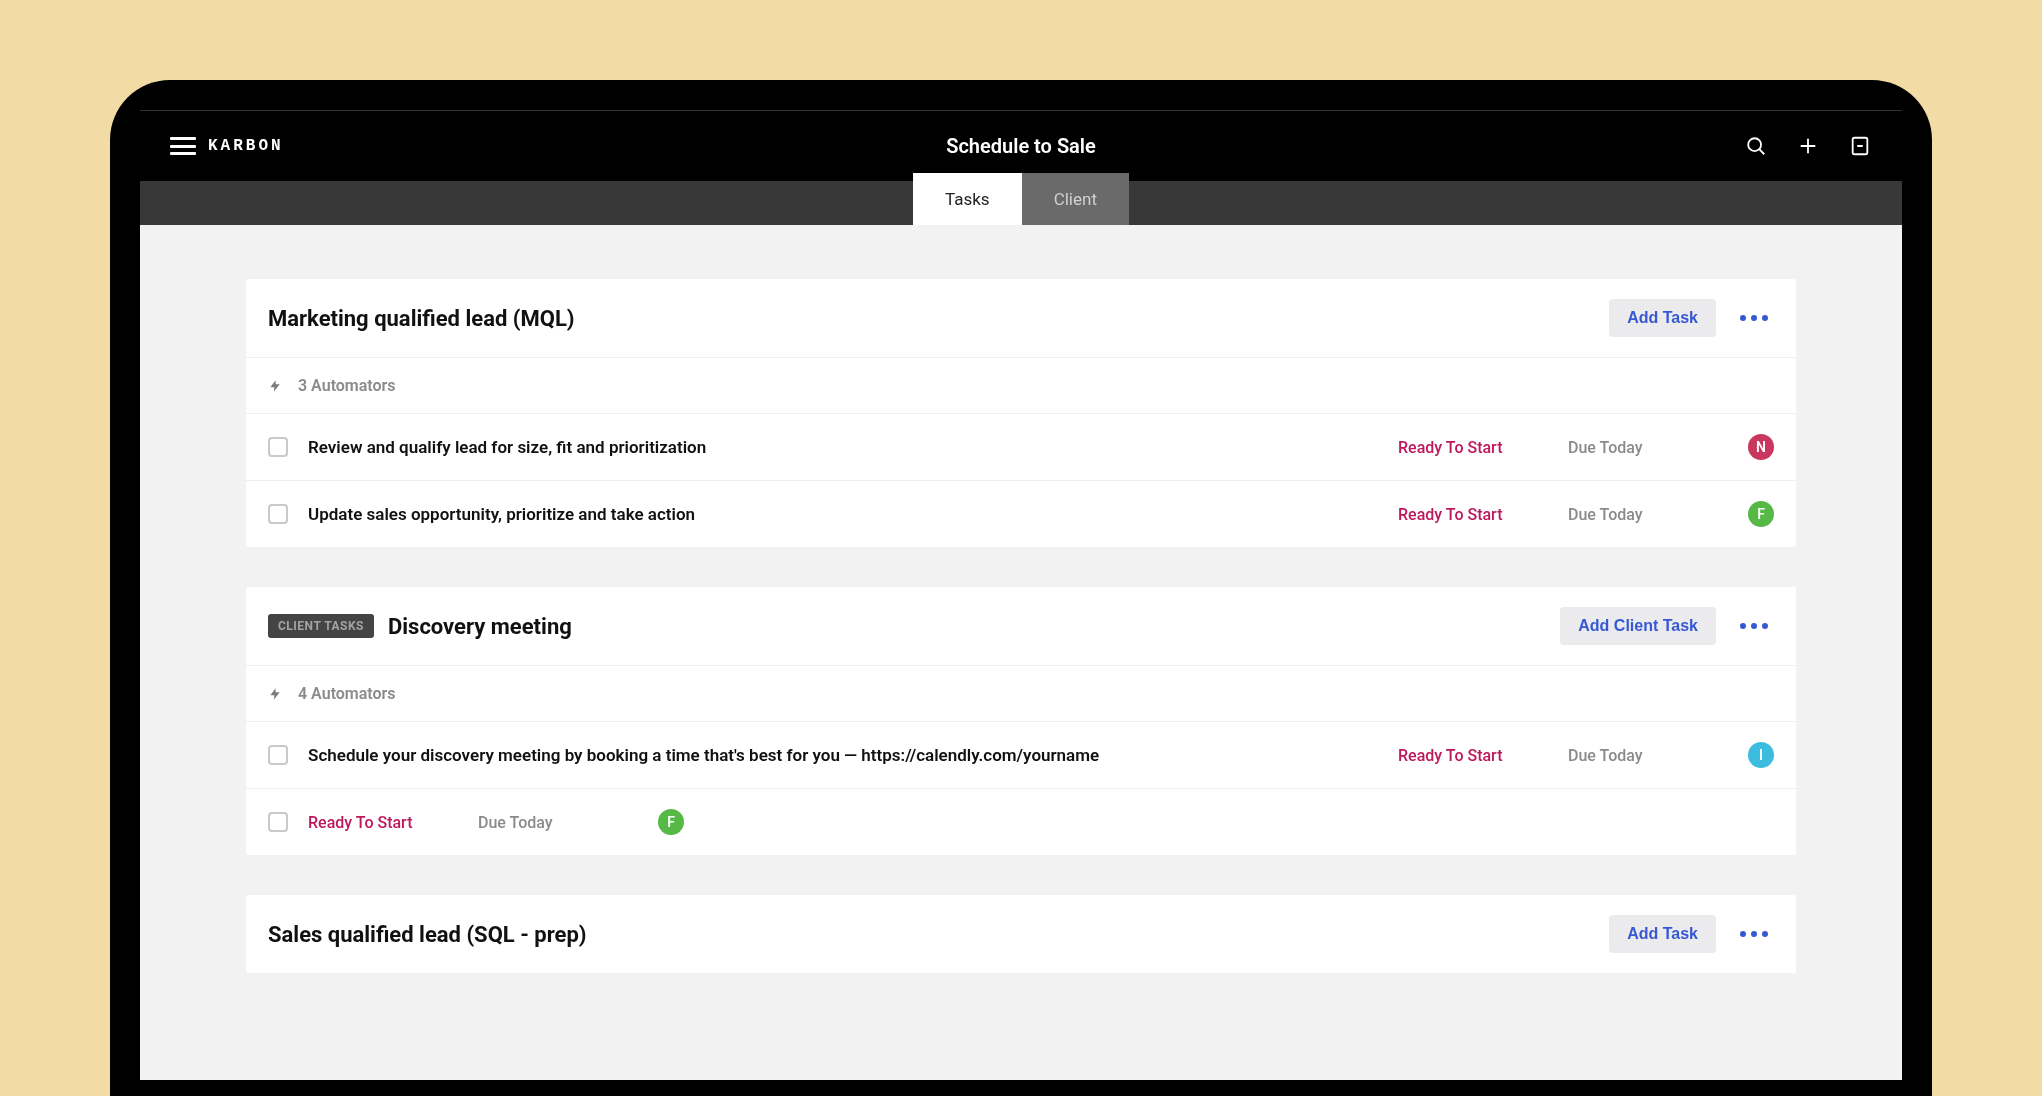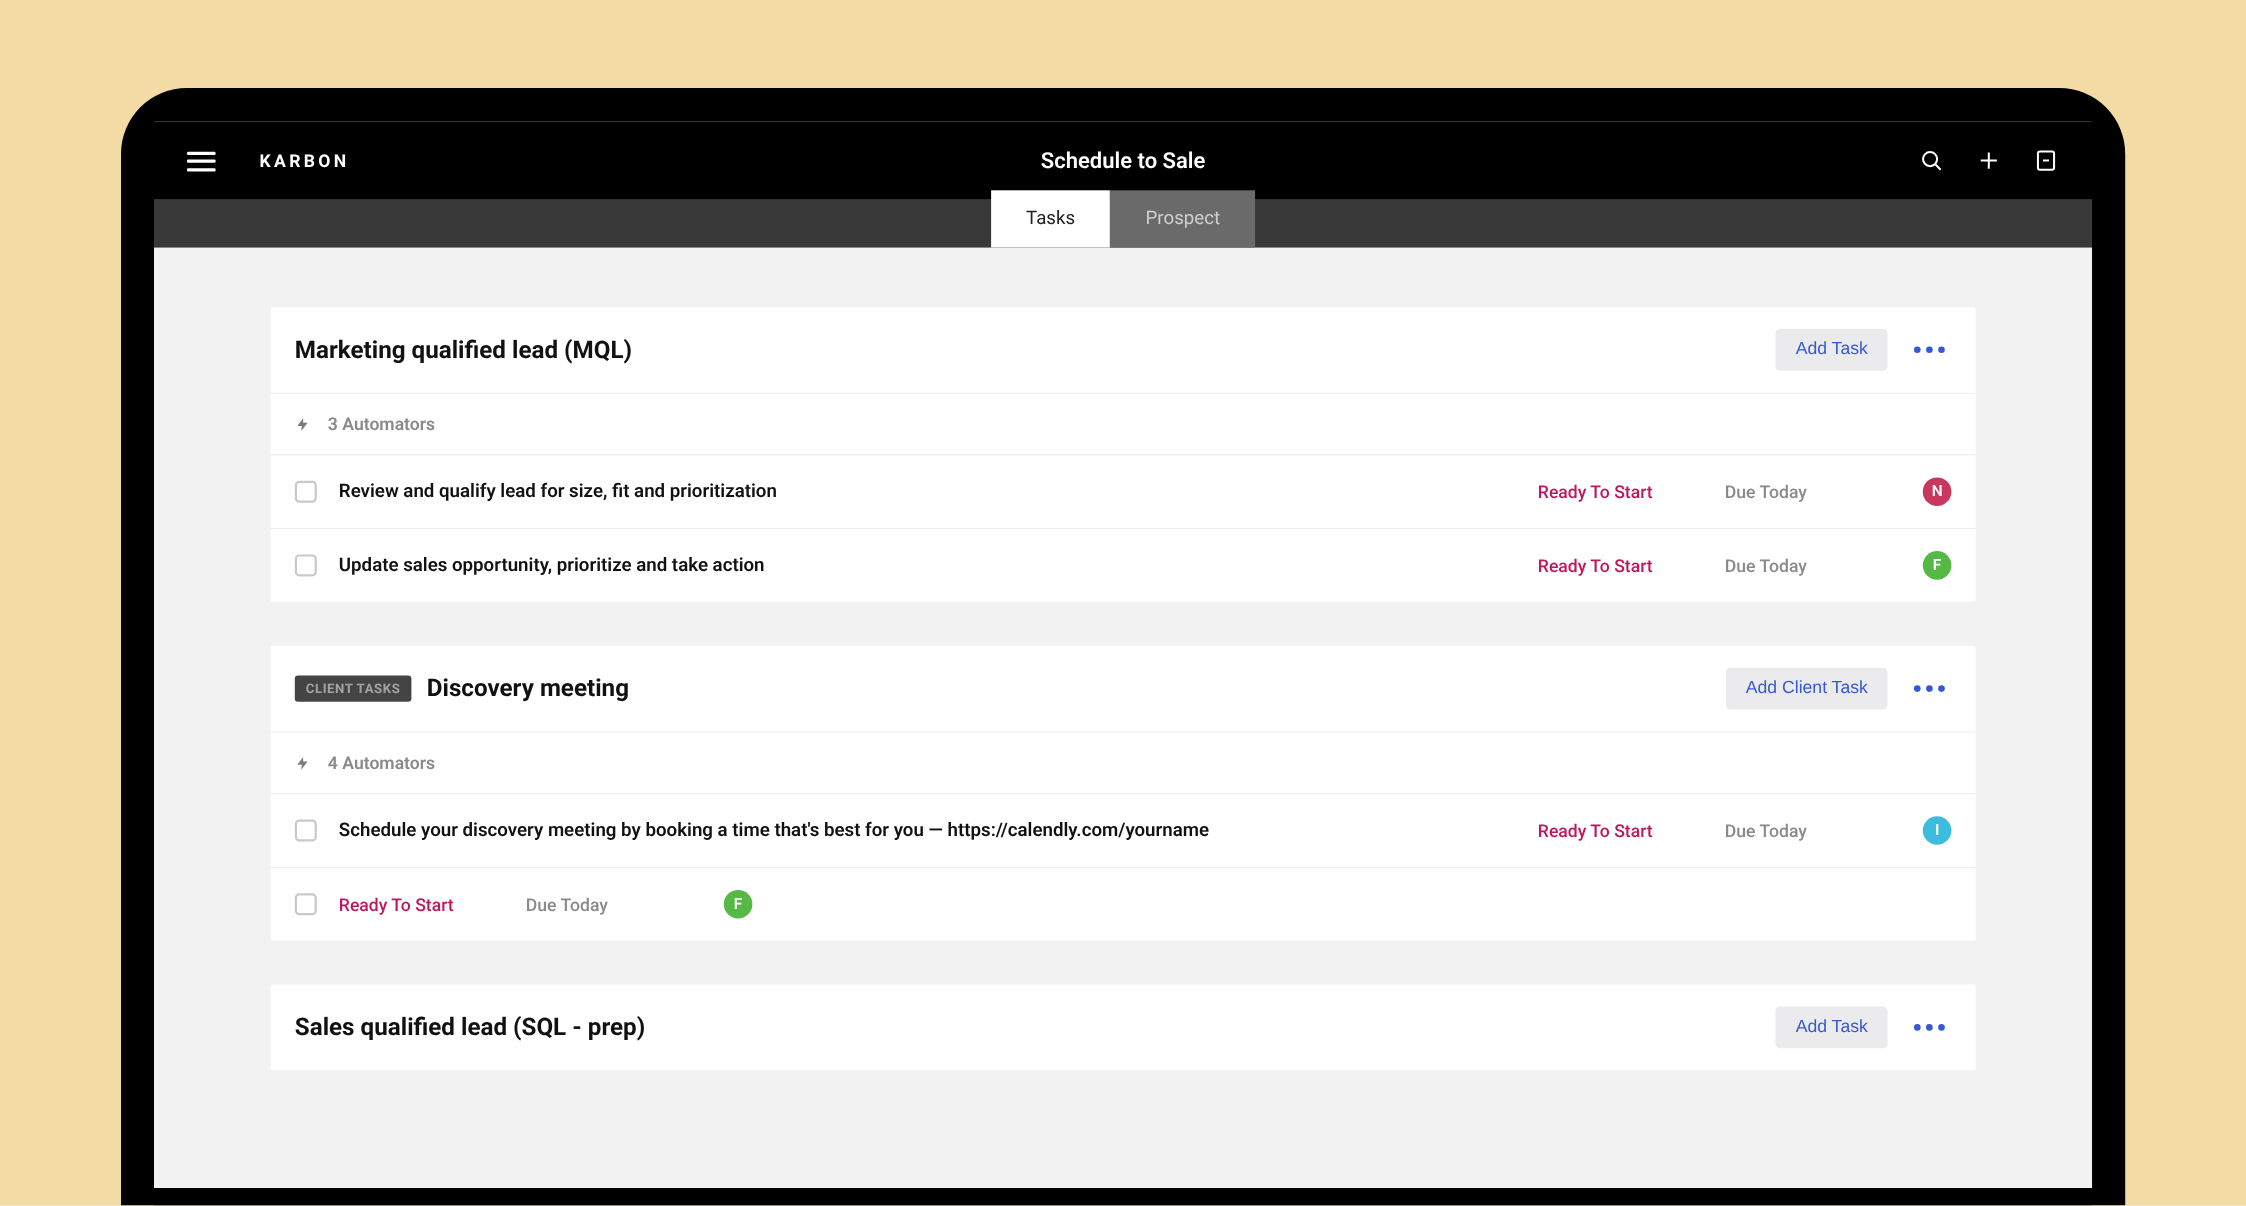--- a/index.html
+++ b/index.html
@@ -25,21 +25,21 @@
   border-top: 1px solid #333;
 }
 .header {
   display: flex;
   align-items: center;
   justify-content: space-between;
   height: 70px;
   padding: 0 30px;
   color: #fff;
 }
-.header-left { display: flex; align-items: flex-end; gap: 40px; }
+.header-left { display: flex; align-items: flex-end; gap: 12px; font-family: Liberation Mono, monospace; }
 .header-right { display: flex; align-items: center; gap: 28px; }
 .hamburger { width: 26px; height: 18px; display: flex; flex-direction: column; justify-content: space-between; cursor: pointer; }
 .hamburger span { height: 3px; background: #fff; border-radius: 1px; }
 .brand { font-weight: 700; letter-spacing: 3px; font-size: 16px; }
 .header-title { font-weight: 600; font-size: 20px; color: #fff; position: absolute; left: 50%; transform: translateX(-50%); }
 .icon-btn { width: 24px; height: 24px; display: flex; align-items: center; justify-content: center; cursor: pointer; }
 .icon-btn svg { width: 22px; height: 22px; stroke: #fff; fill: none; stroke-width: 2; }
 .tabbar {
   background: #383838;
   height: 44px;
@@ -83,21 +83,21 @@
   font-size: 12px;
   font-weight: 700;
   padding: 5px 10px;
   border-radius: 3px;
   letter-spacing: 0.5px;
 }
 .section-actions { margin-left: auto; display: flex; align-items: center; gap: 18px; }
 .add-btn {
   background: #ebebed;
   color: #3658d4;
-  font-weight: 400;
+  font-weight: 700;
   font-size: 16px;
   padding: 10px 18px;
   border-radius: 4px;
   border: none;
   cursor: pointer;
 }
 .more { display: flex; gap: 5px; cursor: pointer; padding: 6px; }
 .more span { width: 6px; height: 6px; background: #3658d4; border-radius: 50%; }
 .automators-row {
   display: flex;
@@ -169,21 +169,21 @@
           <svg viewBox="0 0 24 24">
               <rect x="4" y="3" width="16" height="18" rx="2"></rect>
               <line x1="9" y1="12" x2="15" y2="12"></line>
             </svg>
         </div>
       </div>
     </div>
 
     <div class="tabbar">
       <div class="tab active">Tasks</div>
-      <div class="tab">Prospect</div>
+      <div class="tab">Client</div>
     </div>
 
     <div class="content">
 
       <div class="section">
         <div class="section-header">
           <div class="section-title">Marketing qualified lead (MQL)</div>
           <div class="section-actions">
             <button class="add-btn">Add Task</button>
             <div class="more">

